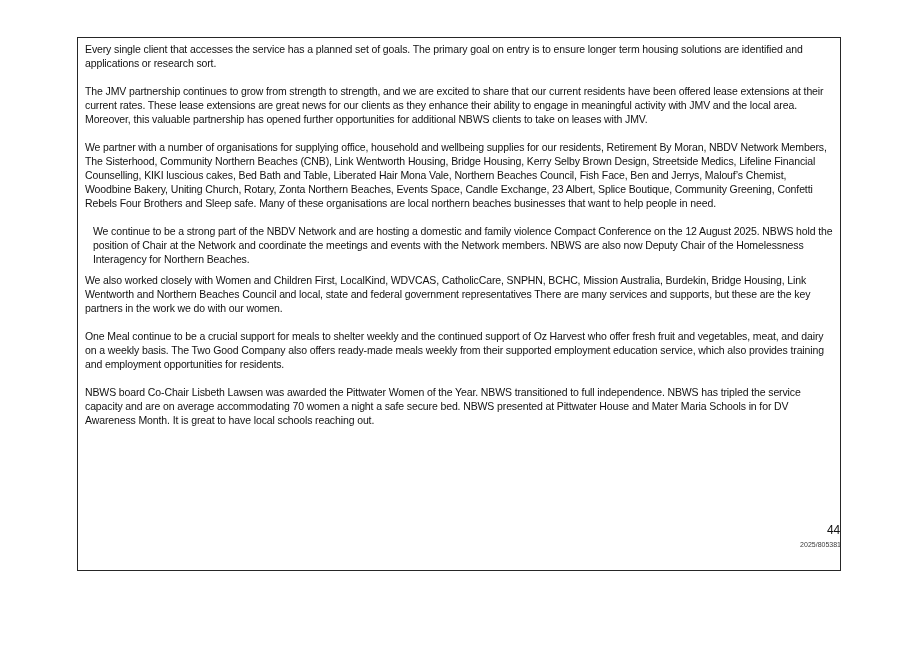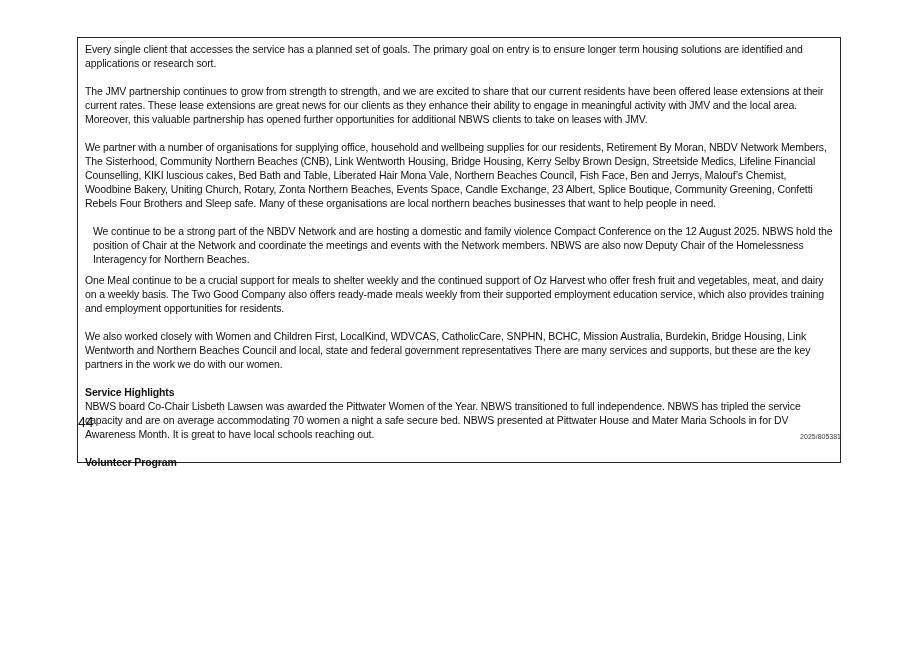--- a/index.html
+++ b/index.html
@@ -12,21 +12,21 @@
     width: 915px;
     height: 647px;
     font-family: "Liberation Sans", sans-serif;
     overflow: hidden;
   }
   .page {
     position: absolute;
     left: 77px;
     top: 37px;
     width: 764px;
-    height: 426px;
+    height: 534px;
     box-sizing: border-box;
     background: #ffffff;
     border: 1px solid #262626;
     padding: 4px 7px 0 7px;
     color: #111111;
     font-size: 10.5px;
     line-height: 14px;
     letter-spacing: -0.12px;
   }
   .para {
@@ -37,22 +37,22 @@
   }
   .heading {
     margin: 0;
     font-weight: 700;
   }
   .page-number {
     position: absolute;
     left: 0;
     right: 0;
     bottom: 33px;
-    text-align: left;
-    font-size: 14px;
+    text-align: right;
+    font-size: 12px;
     color: #111111;
   }
   .doc-ref {
     position: absolute;
     right: -1px;
     bottom: 18px;
     font-size: 7px;
     letter-spacing: 0;
     color: #3a3a3a;
   }
@@ -63,26 +63,24 @@
 <div class="page">
 
   <p class="para">Every single client that accesses the service has a planned set of goals. The primary goal on entry is to ensure longer term housing solutions are identified and applications or research sort.</p>
 
   <p class="para">The JMV partnership continues to grow from strength to strength, and we are excited to share that our current residents have been offered lease extensions at their current rates. These lease extensions are great news for our clients as they enhance their ability to engage in meaningful activity with JMV and the local area. Moreover, this valuable partnership has opened further opportunities for additional NBWS clients to take on leases with JMV.</p>
 
   <p class="para">We partner with a number of organisations for supplying office, household and wellbeing supplies for our residents, Retirement By Moran, NBDV Network Members, The Sisterhood, Community Northern Beaches (CNB), Link Wentworth Housing, Bridge Housing, Kerry Selby Brown Design, Streetside Medics, Lifeline Financial Counselling, KIKI luscious cakes, Bed Bath and Table, Liberated Hair Mona Vale, Northern Beaches Council, Fish Face, Ben and Jerrys, Malouf’s Chemist, Woodbine Bakery, Uniting Church, Rotary, Zonta Northern Beaches, Events Space, Candle Exchange, 23 Albert, Splice Boutique, Community Greening, Confetti Rebels Four Brothers and Sleep safe. Many of these organisations are local northern beaches businesses that want to help people in need.</p>
 
   <p class="para-tight">We continue to be a strong part of the NBDV Network and are hosting a domestic and family violence Compact Conference on the 12 August 2025. NBWS hold the position of Chair at the Network and coordinate the meetings and events with the Network members. NBWS are also now Deputy Chair of the Homelessness Interagency for Northern Beaches.</p>
 
+  <p class="para">We also worked closely with Women and Children First, LocalKind, WDVCAS, CatholicCare, SNPHN, BCHC, Mission Australia, Burdekin, Bridge Housing, Link Wentworth and Northern Beaches Council and local, state and federal government representatives There are many services and supports, but these are the key partners in the work we do with our women.</p>
+
   <p class="para">One Meal continue to be a crucial support for meals to shelter weekly and the continued support of Oz Harvest who offer fresh fruit and vegetables, meat, and dairy on a weekly basis. The Two Good Company also offers ready-made meals weekly from their supported employment education service, which also provides training and employment opportunities for residents.</p>
 
-  <p class="para">We also worked closely with Women and Children First, LocalKind, WDVCAS, CatholicCare, SNPHN, BCHC, Mission Australia, Burdekin, Bridge Housing, Link Wentworth and Northern Beaches Council and local, state and federal government representatives There are many services and supports, but these are the key partners in the work we do with our women.</p>
 
-
-  <p class="heading">Service Highlights</p>
   <p class="para">NBWS board Co-Chair Lisbeth Lawsen was awarded the Pittwater Women of the Year. NBWS transitioned to full independence. NBWS has tripled the service capacity and are on average accommodating 70 women a night a safe secure bed. NBWS presented at Pittwater House and Mater Maria Schools in for DV Awareness Month. It is great to have local schools reaching out.</p>
 
-  <p class="heading">Volunteer Program</p>
 
   <div class="page-number">44</div>
   <div class="doc-ref">2025/805381</div>
 
 </div>
 
 </body></html>

